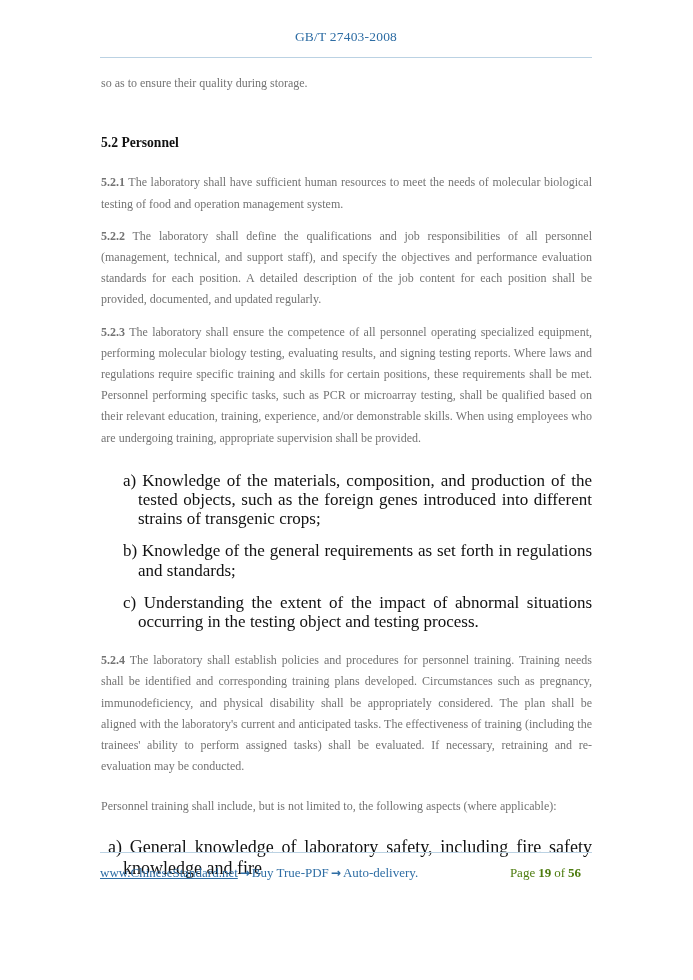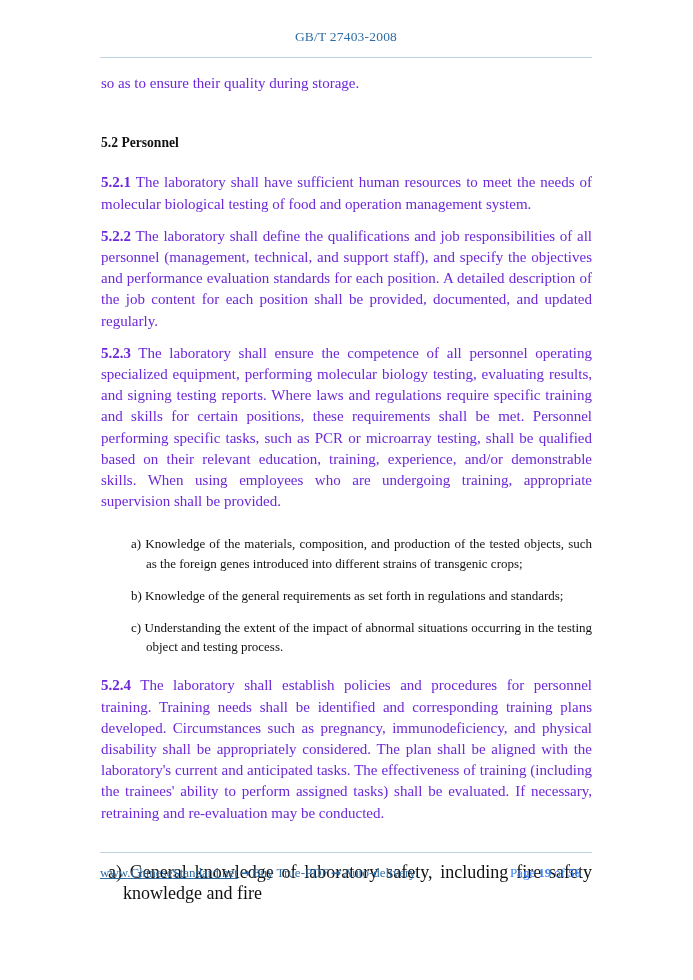--- a/index.html
+++ b/index.html
@@ -47,25 +47,25 @@
   
   .content {
     position: absolute;
     left: 101px;
     top: 73px;
     width: 491px;
   }
 
   p.body-par {
     margin: 0 0 0 0;
-    font-size: 15px;
+    font-size: 12px;
     line-height: 21.2px;
     text-align: justify;
     text-justify: inter-word;
-    color: #6d28d9;
+    color: #737373;
   }
 
   .gap-lg { height: 19px; }
   .gap-md { height: 11px; }
 
   .num {
     font-weight: bold;
   }
 
   h2.section-heading {
@@ -87,26 +87,26 @@
   }
   .note-label { font-weight: bold; }
 
   
   ul.letter-list {
     list-style: none;
     margin: 0;
     padding: 0;
   }
   ul.letter-list li {
-    font-size: 13px;
+    font-size: 17px;
     line-height: 19.2px;
     text-align: justify;
     text-justify: inter-word;
     padding-left: 15px;
-    margin-left: 30px;
+    margin-left: 22px;
     text-indent: -15px;
     margin-bottom: 0;
   }
   ul.letter-list li + li { margin-top: 13px; }
 
   .list-item-body {
     font-size: 18px;
     line-height: 21.2px;
     margin-left: 7px;
     padding-left: 15px;
@@ -144,21 +144,21 @@
     text-decoration: underline;
   }
   .footer-arrow {
     font-weight: bold;
     font-family: "DejaVu Sans", sans-serif;
     font-size: 12px;
     padding: 0 2px;
   }
   .footer-right {
     white-space: nowrap;
-    color: #3b82f6;
+    color: #4d7c0f;
     padding-right: 8px;
   }
   .footer-right .pg-num {
     font-weight: bold;
     padding: 0 3px;
   }
 </style>
 </head>
 <body>
 
@@ -210,20 +210,21 @@
     </ul>
 
     <div class="gap-lg"></div>
 
     <p class="body-par">
       <span class="num">5.2.4</span><span> The laboratory shall establish policies and procedures for personnel training. Training needs shall be identified and corresponding training plans developed. Circumstances such as pregnancy, immunodeficiency, and physical disability shall be appropriately considered. The plan shall be aligned with the laboratory's current and anticipated tasks. The effectiveness of training (including the trainees' ability to perform assigned tasks) shall be evaluated. If necessary, retraining and re-evaluation may be conducted.</span>
     </p>
 
     <div class="gap-lg"></div>
 
+    <p class="body-par">Personnel training shall include, but is not limited to, the following aspects (where applicable):</p>
 
     <div class="gap-lg"></div>
 
     <div class="list-item-body">a) General knowledge of laboratory safety, including fire safety knowledge and fire</div>
 
   </div>
 
   <div class="page-footer">
     <div class="footer-rule"></div>
     <div class="footer-row">

